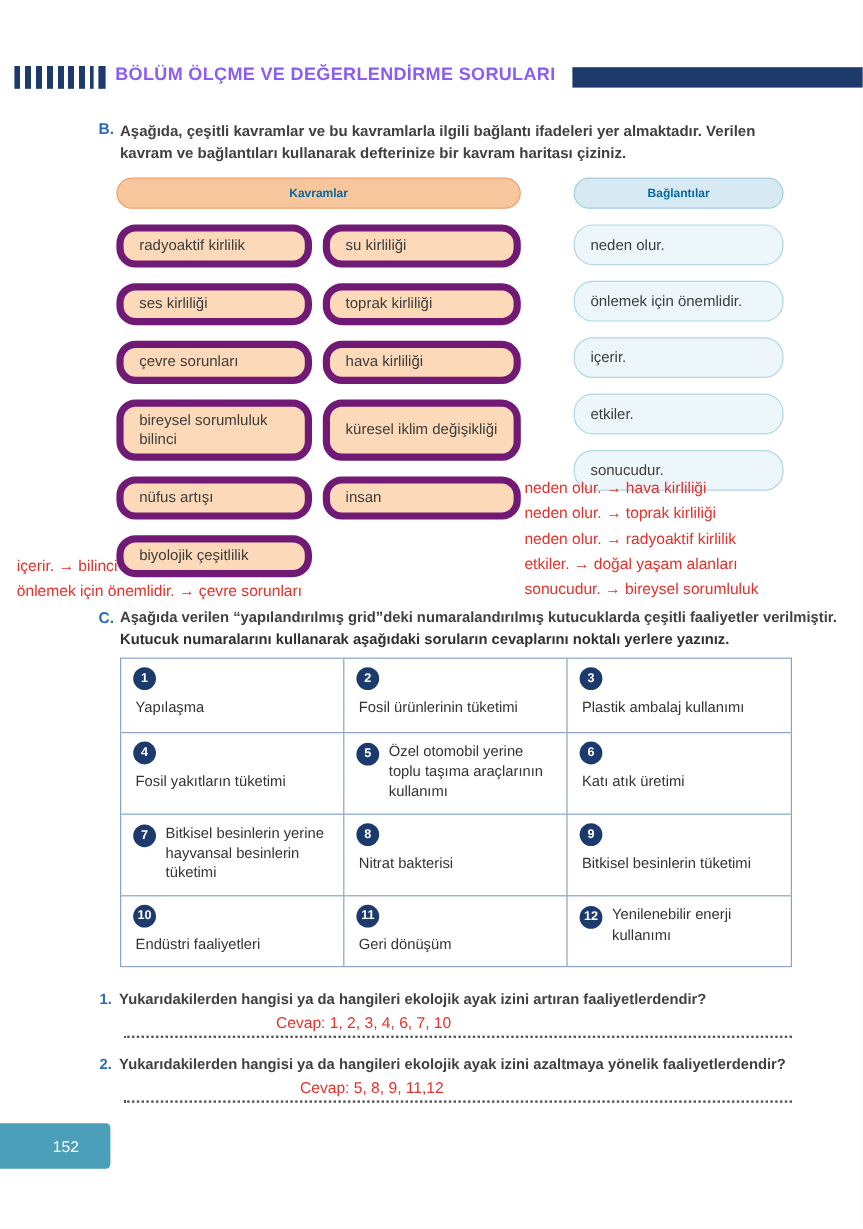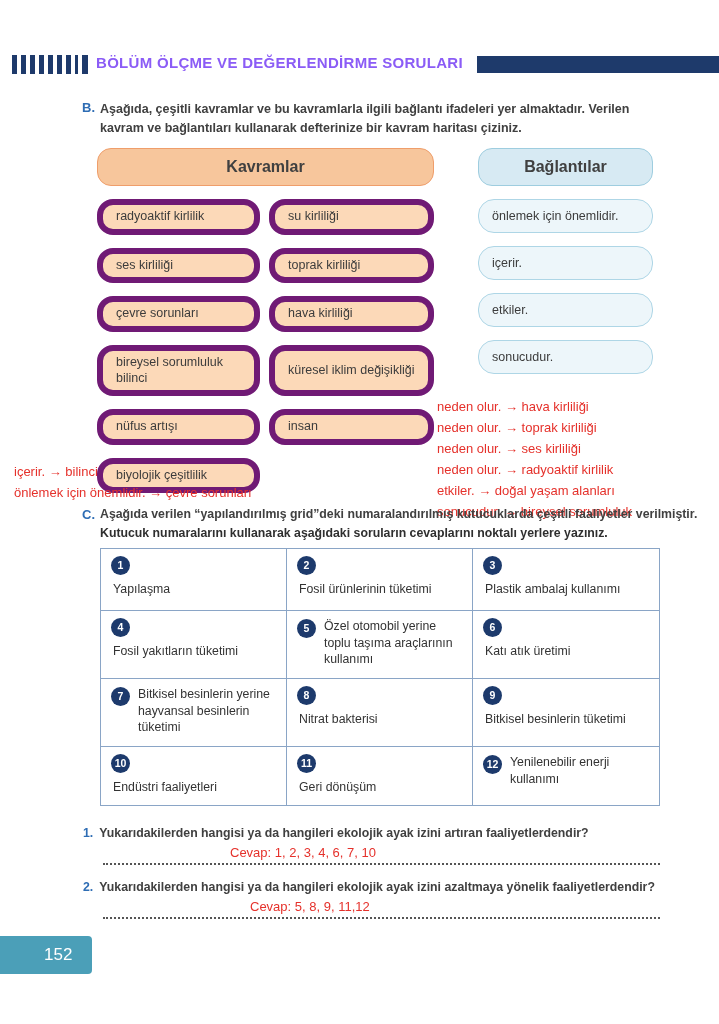--- a/index.html
+++ b/index.html
@@ -26,22 +26,22 @@
   .b-letter { left:82px; top:100px; }
   .b-instruction {
     position:absolute; left:100px; top:100px; width:566px;
     font-size:12.5px; font-weight:bold; color:#404040; line-height:1.5;
   }
 
   .kavram-area { position:absolute; left:97px; top:148px; width:337px; }
   .baglanti-area { position:absolute; left:478px; top:148px; width:175px;text-align:right; }
 
   .pill {
-    height:38px; border-radius:14px; display:flex; align-items:center; justify-content:center;
-    font-size:16px; font-weight:bold; color:#404040; margin-bottom:13px;
+    height:26px; border-radius:14px; display:flex; align-items:center; justify-content:center;
+    font-size:10px; font-weight:bold; color:#0369a1; margin-bottom:13px;
   }
   .pill-orange { background:#f7c69c; border:1px solid #ef9e6b; }
   .pill-blue { background:#d7eaf3; border:1px solid #9ecddf; }
 
   .krow { display:flex; gap:9px; margin-bottom:13px; align-items:stretch; }
   .kbox {
     background:#fcd9b8; border:6px solid #701a75; border-radius:16px;
     min-height:34px; display:flex; align-items:center;
     padding:4px 13px; font-size:12.5px; color:#3c3c3c; line-height:1.25;
   }
@@ -89,21 +89,21 @@
   .q-text { color:#404040; font-weight:bold; }
   .answer { position:absolute; font-size:13px; color:#e5312b; white-space:nowrap; }
   .a1 { left:230px; top:845px; } .a2 { left:250px; top:899px; }
   .dotline { position:absolute; left:103px; width:557px; height:2px; border-bottom:2px dotted #555; }
   .d1 { top:863px; } .d2 { top:917px; }
 
   
   .page-tab {
     position:absolute; left:0; top:936px; width:92px; height:38px;
     background:#4b9fb8; border-radius:0 4px 4px 0;
-    display:flex; align-items:center; color:#fff; font-size:17px; padding-left:44px;
+    display:flex; align-items:center; color:#fff; font-size:13px; padding-left:44px;
   }
 </style>
 </head>
 <body>
 
 <div class="page">
 
   <div class="hdr-stripes"></div>
   <div class="hdr-block"></div>
   <div class="hdr-title">BÖLÜM ÖLÇME VE DEĞERLENDİRME SORULARI</div>
@@ -134,30 +134,30 @@
       <div class="kbox c1">nüfus artışı</div>
       <div class="kbox c2">insan</div>
     </div>
     <div class="krow">
       <div class="kbox c1">biyolojik çeşitlilik</div>
     </div>
   </div>
 
   <div class="baglanti-area">
     <div class="pill pill-blue">Bağlantılar</div>
+    <div class="bbox">neden olur.</div>
     <div class="bbox">önlemek için önemlidir.</div>
     <div class="bbox">içerir.</div>
     <div class="bbox">etkiler.</div>
     <div class="bbox">sonucudur.</div>
   </div>
 
   <div class="red-answers red-right">
     <div>neden olur. → hava kirliliği</div>
     <div>neden olur. → toprak kirliliği</div>
-    <div>neden olur. → ses kirliliği</div>
     <div>neden olur. → radyoaktif kirlilik</div>
     <div>etkiler. → doğal yaşam alanları</div>
     <div>sonucudur. → bireysel sorumluluk</div>
   </div>
   <div class="red-answers red-left">
     <div>içerir. → bilinci</div>
     <div>önlemek için önemlidir. → çevre sorunları</div>
   </div>
 
   <div class="sec-letter c-letter">C.</div>

